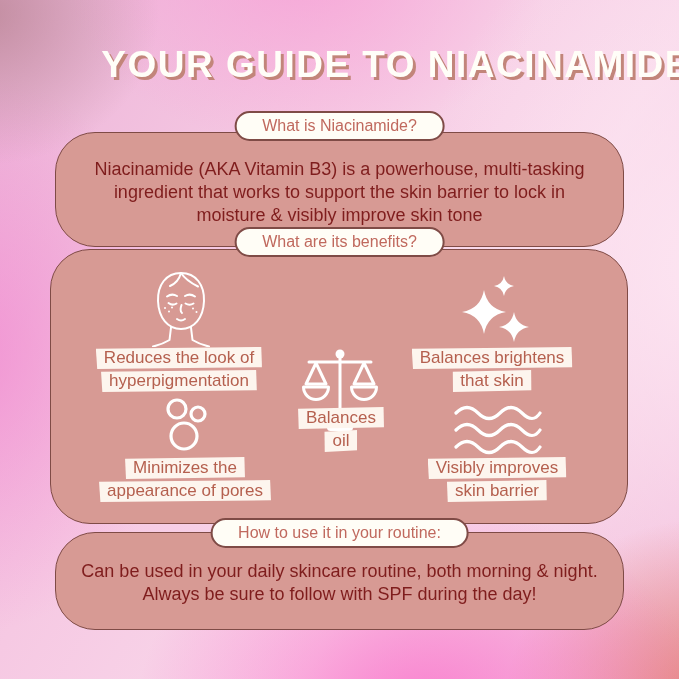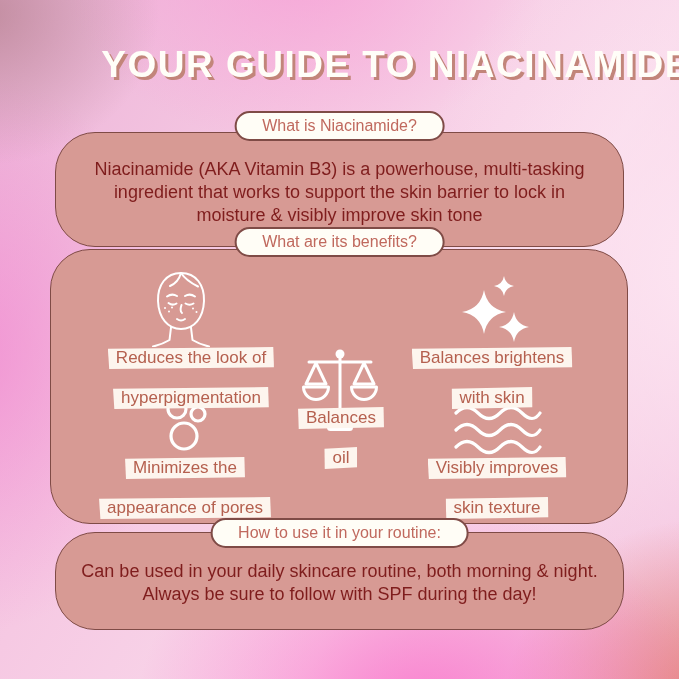--- a/index.html
+++ b/index.html
@@ -59,22 +59,22 @@
     position:absolute; z-index:3;
     display:flex; flex-direction:column; align-items:center;
     transform:translateX(-50%);
   }
   .blabel span{
     background:#fdf5ee; color:#b5604f;
     font-size:17px; line-height:20px;
     padding:1px 8px; white-space:nowrap;
     clip-path:polygon(0% 8%, 99.5% 0%, 100% 92%, 0.8% 100%);
   }
-  .blabel span + span{ margin-top:18px; }
-  #label-hyper{ left:191px; top:347px; }
+  .blabel span + span{ margin-top:1px; }
+  #label-hyper{ left:179px; top:347px; }
   #label-bright{ left:492px; top:347px; }
   #label-oil{ left:341px; top:407px; }
   #label-pores{ left:185px; top:457px; }
   #label-texture{ left:497px; top:457px;text-align:center; }
   #icon-face{ left:141px; top:263px; }
   #icon-sparkles{ left:458px; top:272px; }
   #icon-scale{ left:298px; top:345px; }
   #icon-pores{ left:156px; top:396px; }
   #icon-waves{ left:452px; top:404px; }
 </style>
@@ -154,33 +154,33 @@
       <path d="M4,43 q 11,-11 22,0 t 22,0 t 22,0 t 18,0"></path>
     </svg>
   </div>
 
   <div class="blabel" id="label-hyper">
     <span>Reduces the look of</span>
     <span>hyperpigmentation</span>
   </div>
   <div class="blabel" id="label-bright">
     <span>Balances brightens</span>
-    <span>with skin</span>
+    <span>that skin</span>
   </div>
   <div class="blabel" id="label-pores">
     <span>Minimizes the</span>
     <span>appearance of pores</span>
   </div>
   <div class="blabel" id="label-oil">
     <span>Balances</span>
     <span>oil</span>
   </div>
   <div class="blabel" id="label-texture">
     <span>Visibly improves</span>
-    <span>skin texture</span>
+    <span>skin barrier</span>
   </div>
 
   <div class="pill pill3">
     <span>How to use it in your routine:</span>
   </div>
   <section class="box box3">
     <p>Can be used in your daily skincare routine, both morning &amp; night. Always be sure to follow with SPF during the day!</p>
   </section>
 
 </div>

